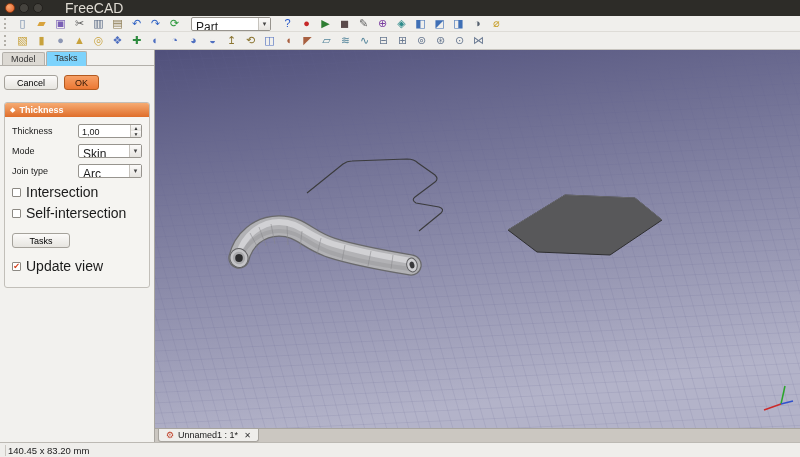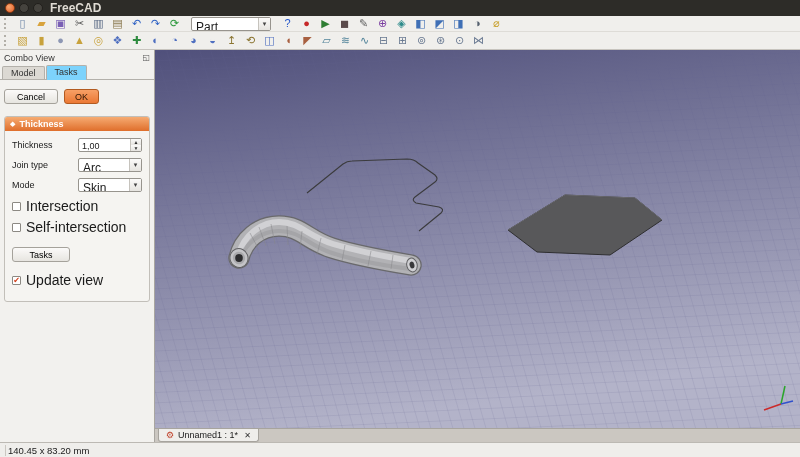--- a/index.html
+++ b/index.html
@@ -3,21 +3,21 @@
 <meta charset="utf-8">
 <style>
   *{box-sizing:border-box;margin:0;padding:0}
   html,body{width:800px;height:457px;overflow:hidden;font-family:"Liberation Sans","DejaVu Sans",sans-serif;font-size:10px;color:#1a1a1a;background:#f0efec}
   .app{display:flex;flex-direction:column;width:800px;height:457px}
 
   
   .titlebar{flex:0 0 16px;height:16px;background:#2d2c28;display:flex;align-items:center;padding:0 5px}
   .winbtn{width:10px;height:10px;border-radius:50%;background:#45433e;border:1px solid #211f1c;margin-right:4px;display:inline-block;cursor:pointer}
   .winbtn.close{background:radial-gradient(circle at 35% 35%,#f9a66f,#e2602a);border-color:#8f3a10}
-  .win-title{color:#dfdbd3;font-weight:bold;font-size:12px;margin-left:3px}
+  .win-title{color:#dfdbd3;font-weight:normal;font-size:14px;margin-left:18px}
 
   
   .toolbar{flex:0 0 16px;height:16px;background:#f0efec;display:flex;align-items:center;padding:0 2px;border-bottom:1px solid #dedcd7}
   .toolbar.second{flex-basis:18px;height:18px;border-bottom:1px solid #c7c4be}
   .tb-handle{width:5px;height:11px;margin:0 4px 0 2px;border-left:2px dotted #b2afa8}
   .tb-group{display:flex;align-items:center}
   .tb-btn{width:19px;height:15px;display:flex;align-items:center;justify-content:center;font-size:11px;line-height:1;cursor:default}
   .tb-btn i{font-style:normal}
   .combobox{display:flex;align-items:stretch;background:#fff;border:1px solid #97948e;height:14px;border-radius:2px;cursor:default}
   .combo-value{flex:1;padding:2px 0 0 4px;font-size:12px;white-space:nowrap;overflow:hidden}
@@ -279,24 +279,20 @@
         <span class="tb-btn">
           <i style="color: rgb(106, 122, 146);">⋈</i>
         </span>
 
     </div>
   </div>
 
   <div class="main">
 
     <div class="sidebar">
-      <div class="panel-title-row">
-        <span class="panel-title">Combo View</span>
-        <span class="panel-float">◱</span>
-      </div>
       <div class="tab-row">
         <div class="cv-tab">Model</div>
         <div class="cv-tab active">Tasks</div>
       </div>
       <div class="task-area">
         <div class="dlg-btn-row">
           <button class="dlg-btn">Cancel</button>
           <button class="dlg-btn ok">OK</button>
         </div>
         <div class="task-box">
@@ -309,30 +305,30 @@
               <span class="form-label">Thickness</span>
               <div class="spinbox">
                 <span class="spin-value">1,00</span>
                 <span class="spin-btns">
                   <span class="spin-btn">▲</span>
                   <span class="spin-btn">▼</span>
                 </span>
               </div>
             </div>
             <div class="form-row">
+              <span class="form-label">Mode</span>
+              <div class="combobox">
+                <span class="combo-value">Skin</span>
+                <span class="combo-arrow">▾</span>
+              </div>
+            </div>
+            <div class="form-row">
               <span class="form-label">Join type</span>
               <div class="combobox">
                 <span class="combo-value">Arc</span>
-                <span class="combo-arrow">▾</span>
-              </div>
-            </div>
-            <div class="form-row">
-              <span class="form-label">Mode</span>
-              <div class="combobox">
-                <span class="combo-value">Skin</span>
                 <span class="combo-arrow">▾</span>
               </div>
             </div>
             <div class="check-row">
               <span class="checkbox"></span>
               <span class="check-label">Intersection</span>
             </div>
             <div class="check-row">
               <span class="checkbox"></span>
               <span class="check-label">Self-intersection</span>

